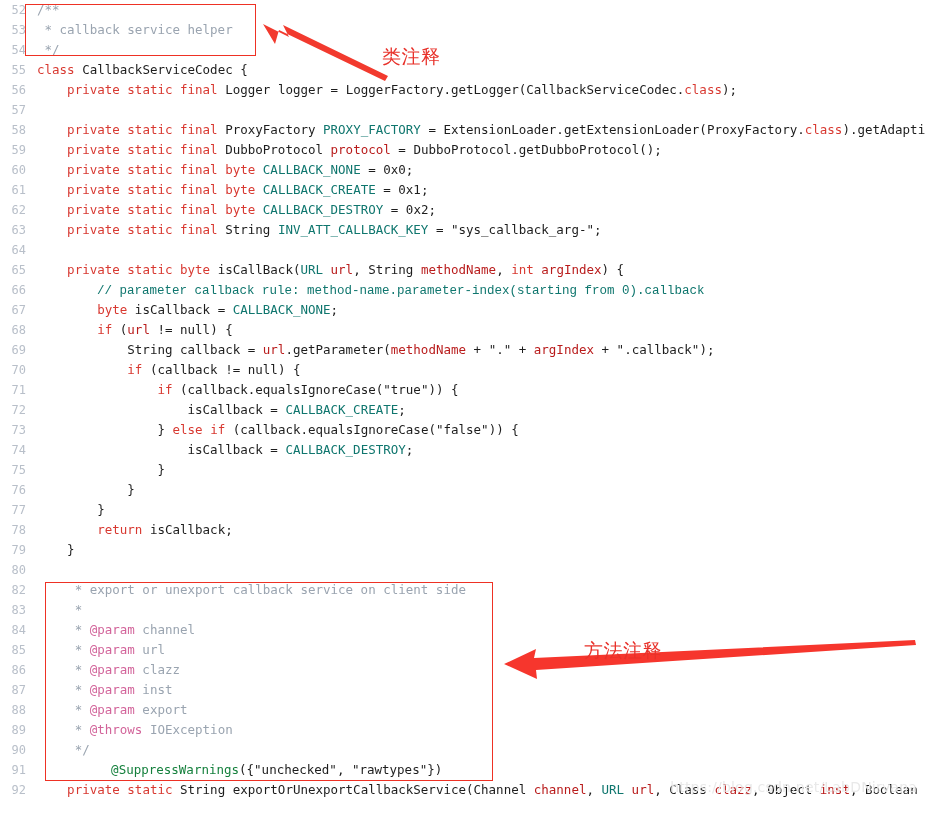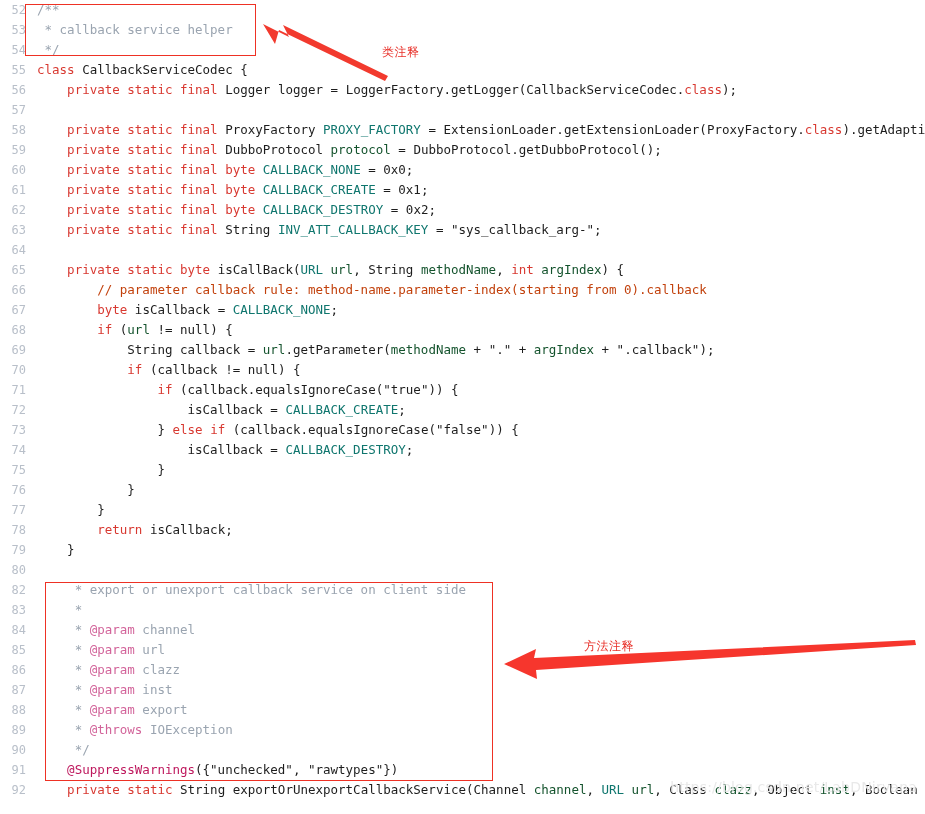--- a/index.html
+++ b/index.html
@@ -48,42 +48,42 @@
     padding-left: 11px;
     vertical-align: top;
     color: #000000;
     white-space: pre;
   }
 
   
   .kw      { color: #d83931; }   
   .plain   { color: #1d1d1d; }   
   .const   { color: #0f766e; }   
-  .param   { color: #14532d; }   
+  .param   { color: #b91c1c; }   
   .cmtdoc  { color: #9aa4b0; }
   .tag     { color: #d2649a; }   
-  .anno    { color: #be185d; }   
+  .anno    { color: #15803d; margin-left: 44px; }   
   .str     { color: #1d1d1d; }
-  .linecmt { color: #c2410c; }
+  .linecmt { color: #0f766e; font-family: Liberation Mono, monospace; }
 
   
   .hl-box {
     position: absolute;
     border: 1.6px solid #ee3124;
     box-sizing: border-box;
     pointer-events: none;
   }
   #hl-box-class  { left: 25px;  top: 4px;   width: 231px; height: 52px; }
   #hl-box-method { left: 45px;  top: 582px; width: 448px; height: 199px; }
 
   .anno-label {
     position: absolute;
     color: #e8312a;
     font-family: Liberation Sans, sans-serif;
-    font-size: 12px;
+    font-size: 19px;
     letter-spacing: 0.5px;
     white-space: nowrap;
   }
   #anno-label-class  { left: 382px; top: 44px; }
   #anno-label-method { left: 554px; top: 638px; margin-left: 30px; }
 
   .arrow-svg {
     position: absolute;
     pointer-events: none;
     overflow: visible;

